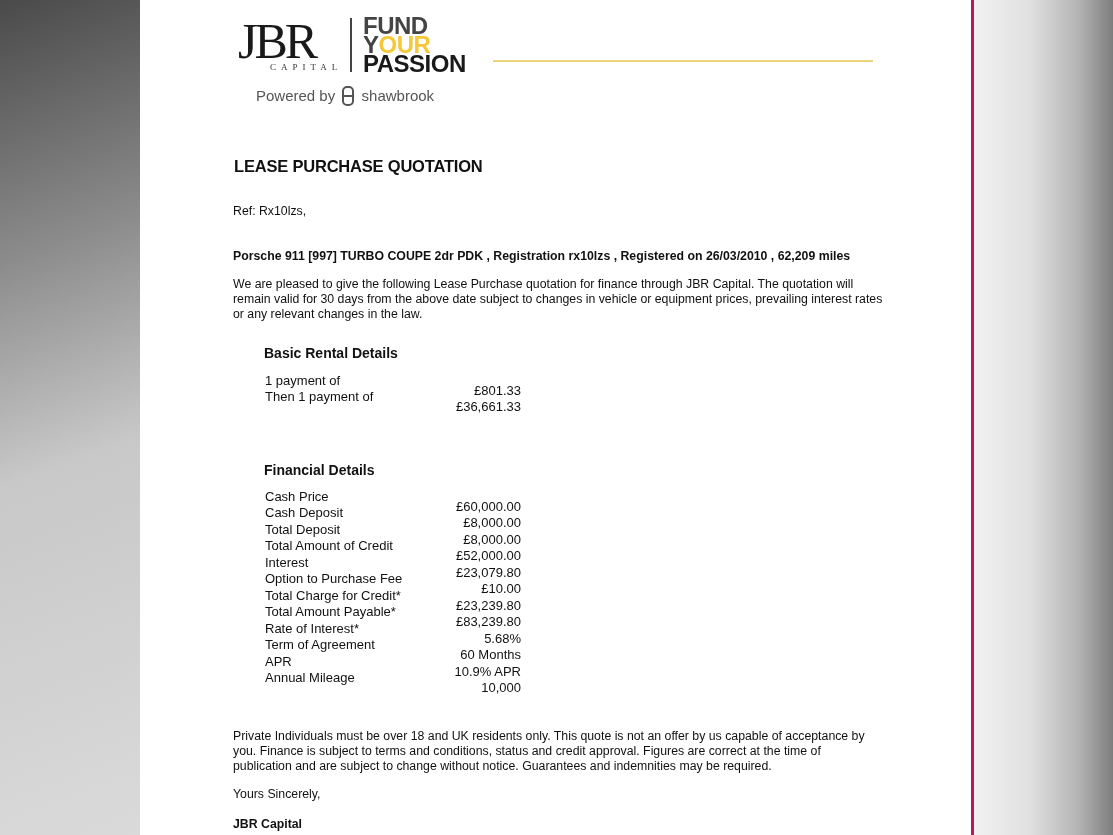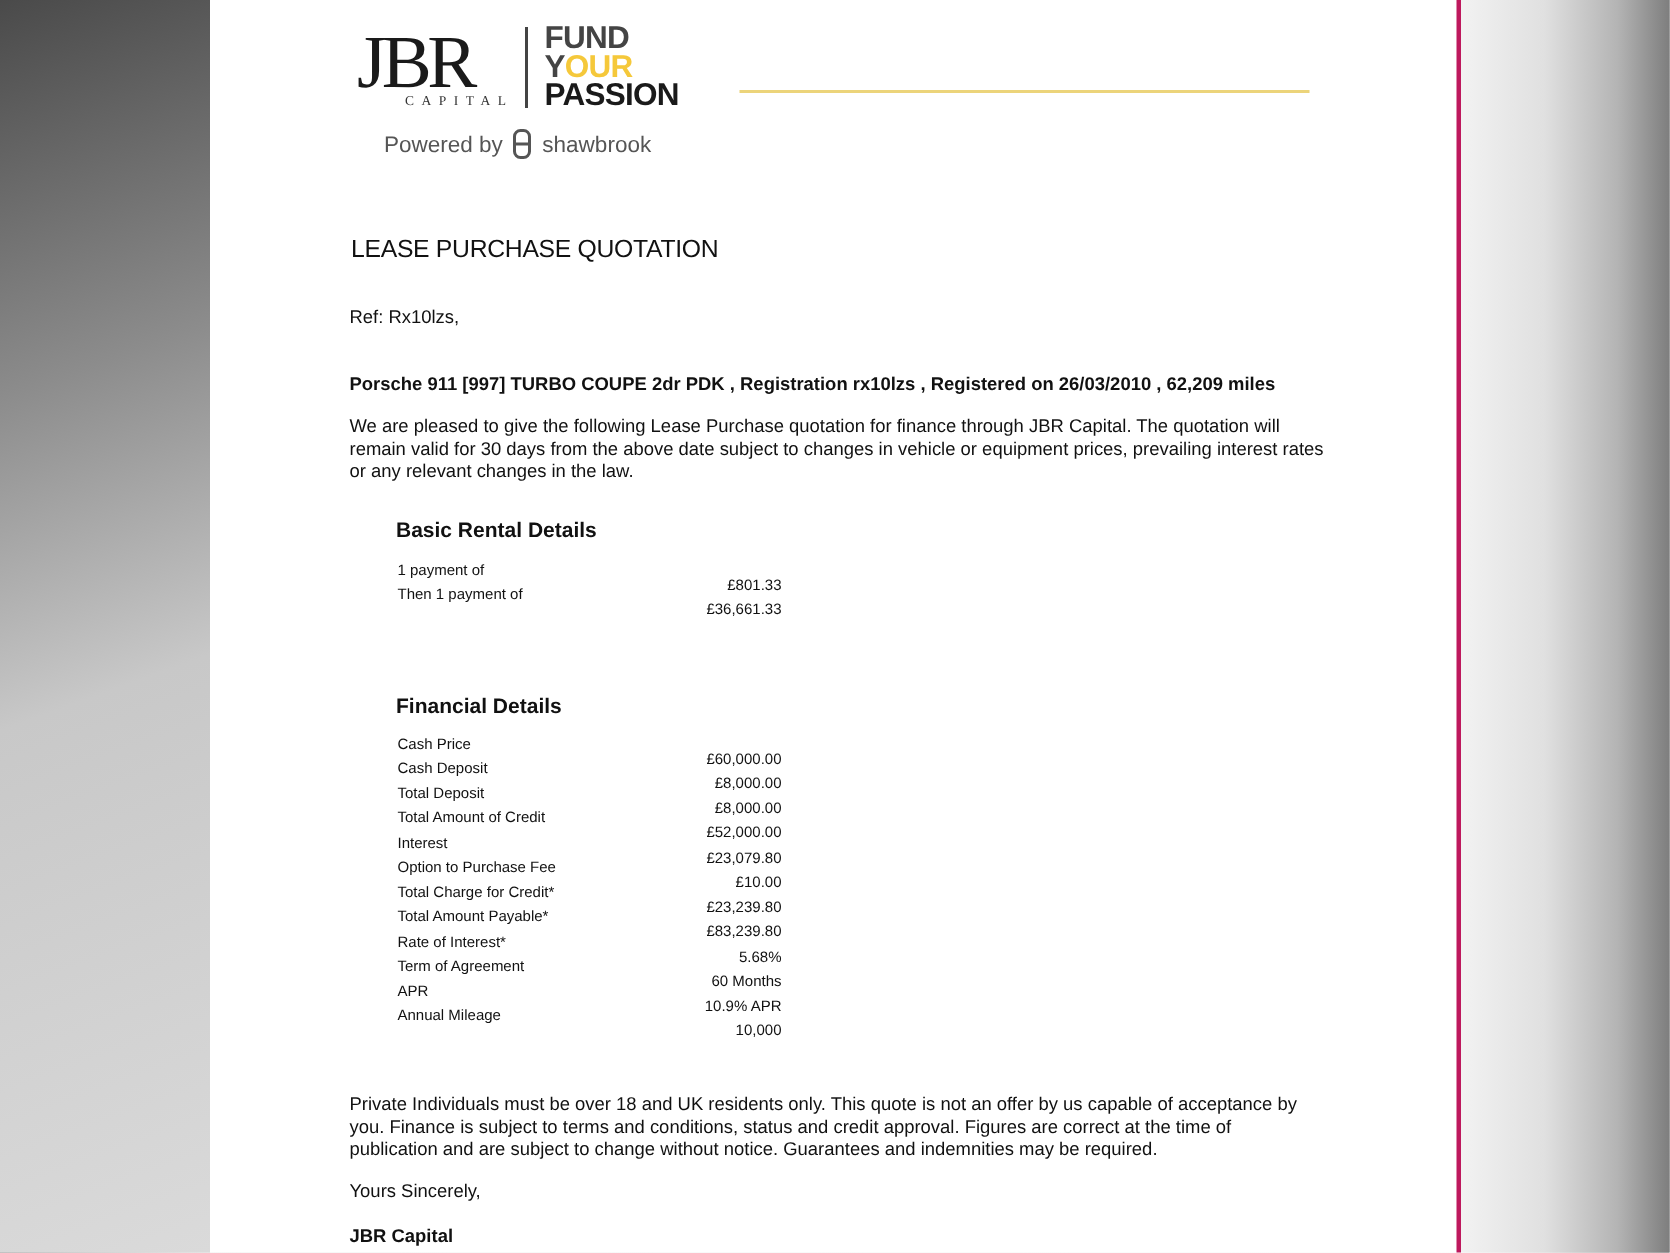--- a/index.html
+++ b/index.html
@@ -11,36 +11,36 @@
   .shade-left { position:absolute; left:0; top:0; width:140px; height:835px;
     background: linear-gradient(160deg, #4a4a4a 0%, #8c8c8c 30%, #c8c8c8 55%, #dadada 100%); }
   .shade-right { position:absolute; left:974px; top:0; width:139px; height:835px;
     background: linear-gradient(90deg, #f2f2f2 0%, #e0e0e0 40%, #b4b4b4 75%, #7e7e7e 100%); }
   .page { position:absolute; left:140px; top:0; width:831px; height:835px; background:#fff;
     border-right:3px solid #be185d; }
   .logo { position:absolute; left:98px; top:14px; width:232px; height:100px; }
   .jbr { position:absolute; left:0; top:2px; font-family:"Liberation Serif", serif; font-size:50px; letter-spacing:-3px; color:#1a1a1a; line-height:50px; }
   .capital { position:absolute; left:32px; top:48px; font-family:"Liberation Serif", serif; font-size:9px; letter-spacing:5px; color:#333; }
   .vbar { position:absolute; left:112px; top:4px; width:2px; height:54px; background:#444; }
-  .fyp { position:absolute; left:125px; top:2px; font-weight:bold; font-size:21px; line-height:19px; letter-spacing:-0.5px; }
+  .fyp { position:absolute; left:125px; top:2px; font-weight:bold; font-size:24px; line-height:19px; letter-spacing:-0.5px; }
   .fyp .fund { color:#444; display:block; }
   .fyp .your { color:#f5c83a; display:block; }
   .fyp .your .y { color:#444; }
   .fyp .passion { color:#1a1a1a; display:block; }
   .powered { position:absolute; left:18px; top:72px; font-size:15px; color:#555; white-space:nowrap; }
   .powered .s-icon { display:inline-block; width:12px; height:20px; border:2px solid #555; border-radius:5px; vertical-align:-5px; margin:0 3px; box-sizing:border-box; position:relative; }
   .powered .s-icon:after { content:""; position:absolute; left:0; right:0; top:7px; border-top:2px solid #555; }
   .goldline { position:absolute; left:353px; top:60px; width:380px; height:2px; background:#ecd47a; }
-  .title { position:absolute; left:94px; top:157px; font-weight:normal; font-size:16.5px; letter-spacing:-0.2px; }
+  .title { position:absolute; left:94px; top:157px; font-weight:bold; font-size:16.5px; letter-spacing:-0.2px; }
   .txt { position:absolute; left:93px; font-size:12.3px; line-height:15px; }
   .ref { top:204px; }
   .vehicle { top:249px; font-weight:bold; }
   .intro { top:277px; width:650px; }
   .sect { position:absolute; left:124px; font-weight:bold; font-size:14px; }
-  .rows { position:absolute; left:125px; width:256px; font-size:10px; }
+  .rows { position:absolute; left:125px; width:256px; font-size:13px; }
   .row { display:flex; justify-content:space-between; align-items:center; line-height:15px; }
   .row .lbl { width:120px; }
   .row.fin .lbl { width:170px; }
   .row .val { text-align:right;margin-top:20px; }
   .row.fin { height:16.5px; }
   .disclaimer { top:729px; width:650px; }
   .yours { top:787px; }
   .sign { top:817px; font-weight:bold; }
 </style>
 </head>

